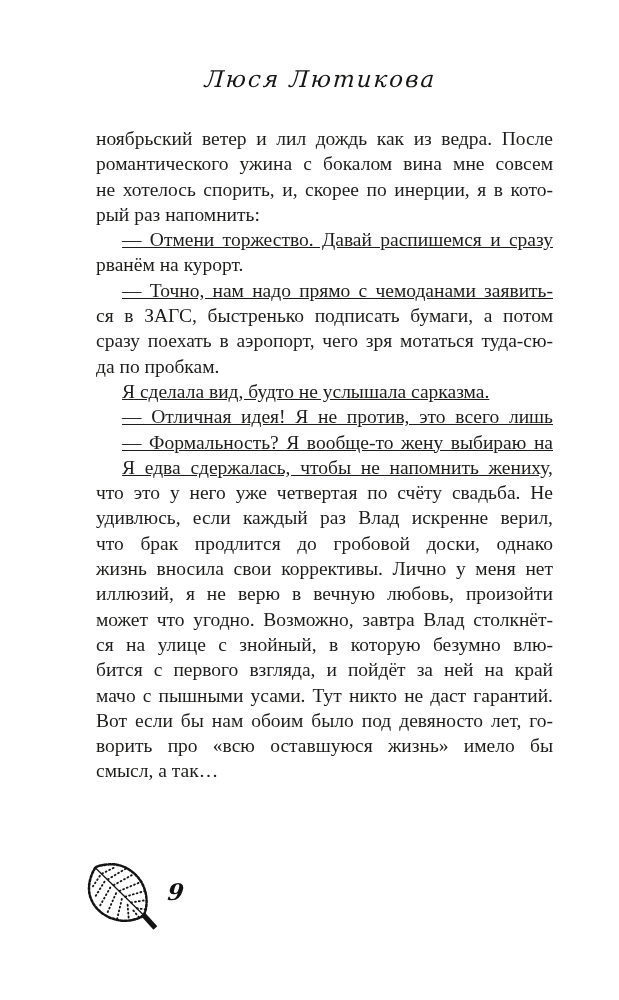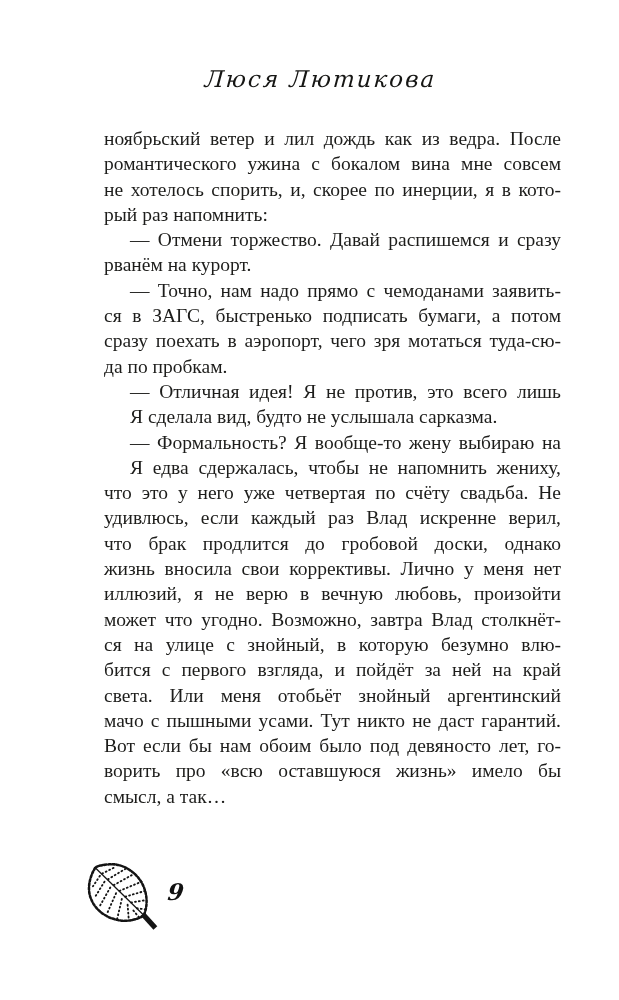--- a/index.html
+++ b/index.html
@@ -26,36 +26,37 @@
     font-family: "DejaVu Serif", serif;
     font-style: italic;
     font-size: 23px;
     letter-spacing: 2px;
     color: #161614;
     transform: skewX(-4deg);
     white-space: nowrap;
   }
   .body-text {
     position: absolute;
-    left: 104px;
+    left: 96px;
     top: 126px;
     width: 457px;
     font-size: 19.5px;
     line-height: 25.3px;
   }
   .bt-line {
     text-align: justify;
     text-align-last: justify;
     white-space: normal;
   }
   .bt-line.final {
     text-align-last: left;
   }
   .bt-line.indent {
     text-indent: 26px;
+    text-decoration: underline;
   }
   .page-footer {
     position: absolute;
     left: 0;
     top: 850px;
     width: 619px;
     height: 110px;
   }
   .leaf-wrap {
     position: absolute;
@@ -89,33 +90,32 @@
       <div class="bt-line">ноябрьский ветер и лил дождь как из ведра. После</div>
       <div class="bt-line">романтического ужина с бокалом вина мне совсем</div>
       <div class="bt-line">не хотелось спорить, и, скорее по инерции, я в кото-</div>
       <div class="bt-line final">рый раз напомнить:</div>
       <div class="bt-line indent">— Отмени торжество. Давай распишемся и сразу</div>
       <div class="bt-line final">рванём на курорт.</div>
       <div class="bt-line indent">— Точно, нам надо прямо с чемоданами заявить-</div>
       <div class="bt-line">ся в ЗАГС, быстренько подписать бумаги, а потом</div>
       <div class="bt-line">сразу поехать в аэропорт, чего зря мотаться туда-сю-</div>
       <div class="bt-line final">да по пробкам.</div>
+      <div class="bt-line indent final">Я сделала вид, будто не услышала сарказма.</div>
       <div class="bt-line indent">— Отличная идея! Я не против, это всего лишь</div>
-      <div class="bt-line indent final">Я сделала вид, будто не услышала сарказма.</div>
       <div class="bt-line indent">— Формальность? Я вообще-то жену выбираю на</div>
       <div class="bt-line indent">Я едва сдержалась, чтобы не напомнить жениху,</div>
       <div class="bt-line">что это у него уже четвертая по счёту свадьба. Не</div>
       <div class="bt-line">удивлюсь, если каждый раз Влад искренне верил,</div>
       <div class="bt-line">что брак продлится до гробовой доски, однако</div>
       <div class="bt-line">жизнь вносила свои коррективы. Лично у меня нет</div>
       <div class="bt-line">иллюзий, я не верю в вечную любовь, произойти</div>
       <div class="bt-line">может что угодно. Возможно, завтра Влад столкнёт-</div>
       <div class="bt-line">ся на улице с знойный, в которую безумно влю-</div>
       <div class="bt-line">бится с первого взгляда, и пойдёт за ней на край</div>
-      <div class="bt-line">света. Или меня отобьёт знойный аргентинский</div>
       <div class="bt-line">мачо с пышными усами. Тут никто не даст гарантий.</div>
       <div class="bt-line">Вот если бы нам обоим было под девяносто лет, го-</div>
       <div class="bt-line">ворить про «всю оставшуюся жизнь» имело бы</div>
       <div class="bt-line final">смысл, а так…</div>
     </div>
 
   <div class="page-footer">
     <div class="leaf-wrap">
       <svg width="74" height="82" viewBox="0 0 64 70" xmlns="http://www.w3.org/2000/svg">
 

